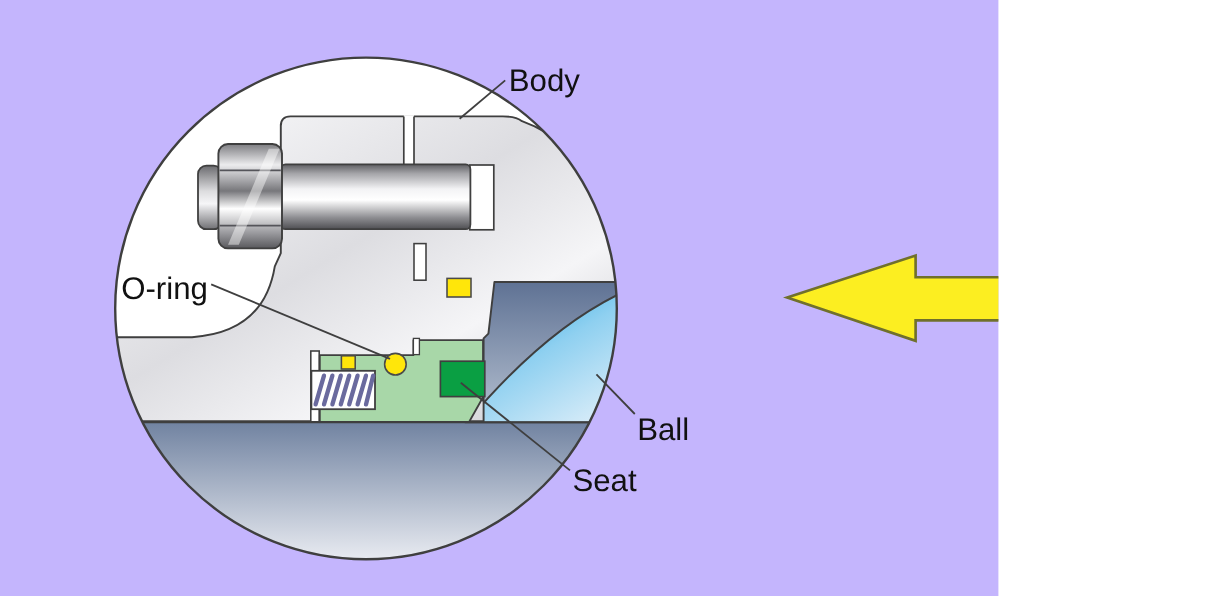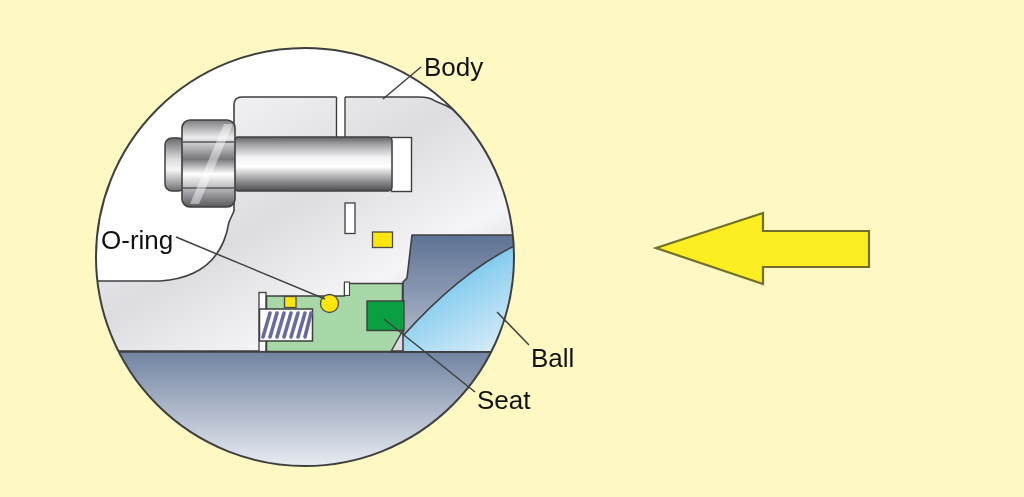--- a/index.html
+++ b/index.html
@@ -1,16 +1,16 @@
 <!DOCTYPE html>
 <html><head>
 <meta charset="utf-8">
 <style>
   html,body{margin:0;padding:0;background:#ffffff;}
-  .stage{position:relative;width:1024px;height:497px;background:#fef9c3;overflow:hidden;
+  .stage{position:relative;width:832px;height:497px;background:#c4b5fd;overflow:hidden;
          font-family:"Liberation Sans", sans-serif;}
   svg{display:block;}
   text.label{font-family:"Liberation Sans", sans-serif;font-size:26px;fill:#111111;}
 </style>
 </head>
 <body>
 
 <div class="stage">
 <svg width="1024" height="497" viewBox="0 0 1024 497" xmlns="http://www.w3.org/2000/svg">
   <defs>

